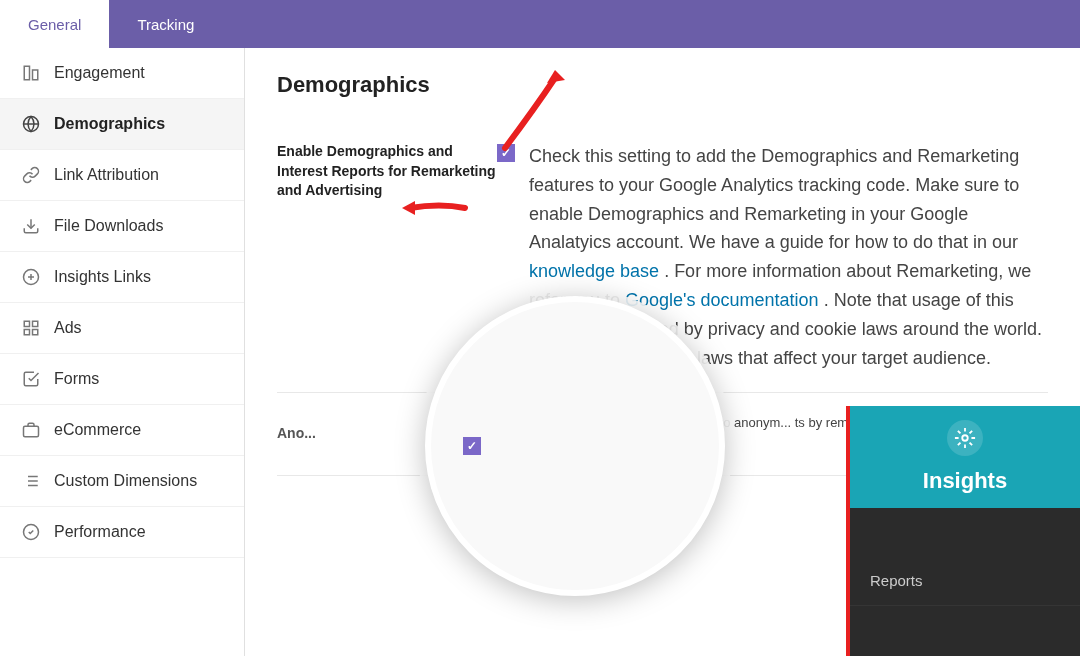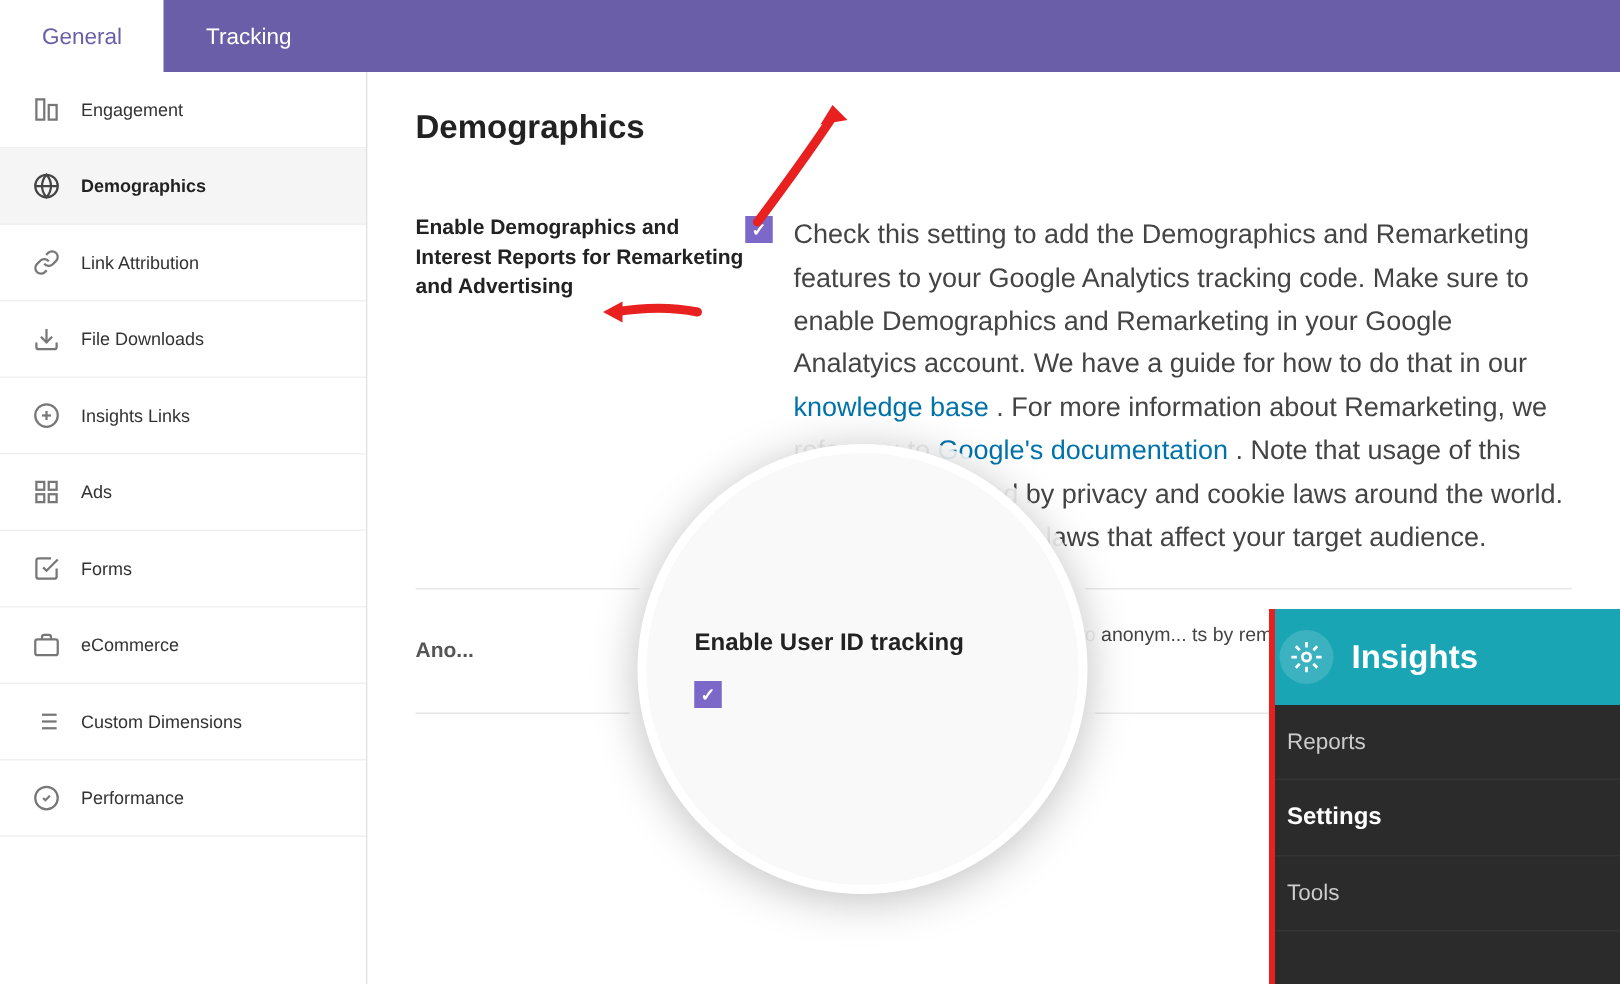--- a/index.html
+++ b/index.html
@@ -41,21 +41,21 @@
       overflow-y: auto;
       flex-shrink: 0;
     }
     .sidebar-item {
       display: flex;
       align-items: center;
       padding: 14px 20px;
       cursor: pointer;
       border-bottom: 1px solid #f0f0f0;
       color: #333;
-      font-size: 12px;
+      font-size: 16px;
       font-weight: 400;
     }
     .sidebar-item.active {
       background: #f5f5f5;
       font-weight: 600;
       color: #222;
     }
     .sidebar-item .icon {
       width: 22px;
       height: 22px;
@@ -211,22 +211,23 @@
       bottom: 0;
       width: 230px;
       background: #2b2b2b;
       z-index: 15;
     }
 
     .insights-header {
       background: #1aa5b5;
       display: flex;
       align-items: center;
-      padding: 14px 3px;
+      padding: 14px 18px;
       gap: 12px;
+      flex-direction: column;
     }
 
     .insights-icon {
       width: 36px;
       height: 36px;
       border-radius: 50%;
       background: rgba(255,255,255,0.15);
       display: flex;
       align-items: center;
       justify-content: center;
@@ -234,25 +235,26 @@
       font-size: 18px;
     }
 
     .insights-title {
       font-size: 22px;
       font-weight: 700;
       color: #fff;
     }
 
     .insights-menu-item {
-      padding: 16px 8px;
+      padding: 16px 20px;
       color: #ccc;
       font-size: 15px;
       cursor: pointer;
       border-bottom: 1px solid rgba(255,255,255,0.05);
+      margin-top: 48px;
     }
 
     .insights-menu-item.active {
       color: #fff;
       font-weight: 700;
       font-size: 16px;
     }
 
     
     .insights-border {
@@ -412,21 +414,20 @@
 
       <path d="M 260 100 Q 290 60 310 30" stroke="#e82020" stroke-width="6" fill="none" stroke-linecap="round"></path>
       <polygon points="310,22 302,35 320,32" fill="#e82020"></polygon>
 
       <path d="M 220 160 Q 195 155 165 160" stroke="#e82020" stroke-width="6" fill="none" stroke-linecap="round"></path>
       <polygon points="157,160 170,153 170,167" fill="#e82020"></polygon>
     </svg>
 
     <div class="magnify-overlay">
       <div class="magnify-content">
-        <div class="magnify-label">Enable User ID tracking</div>
         <div class="magnify-checkbox-row">
           <div class="magnify-checkbox"></div>
         </div>
       </div>
     </div>
 
     <div class="insights-panel" style="height:250px;">
       <div class="insights-header">
         <div class="insights-icon">
           <svg width="22" height="22" viewBox="0 0 24 24" fill="none" stroke="white" stroke-width="2">

